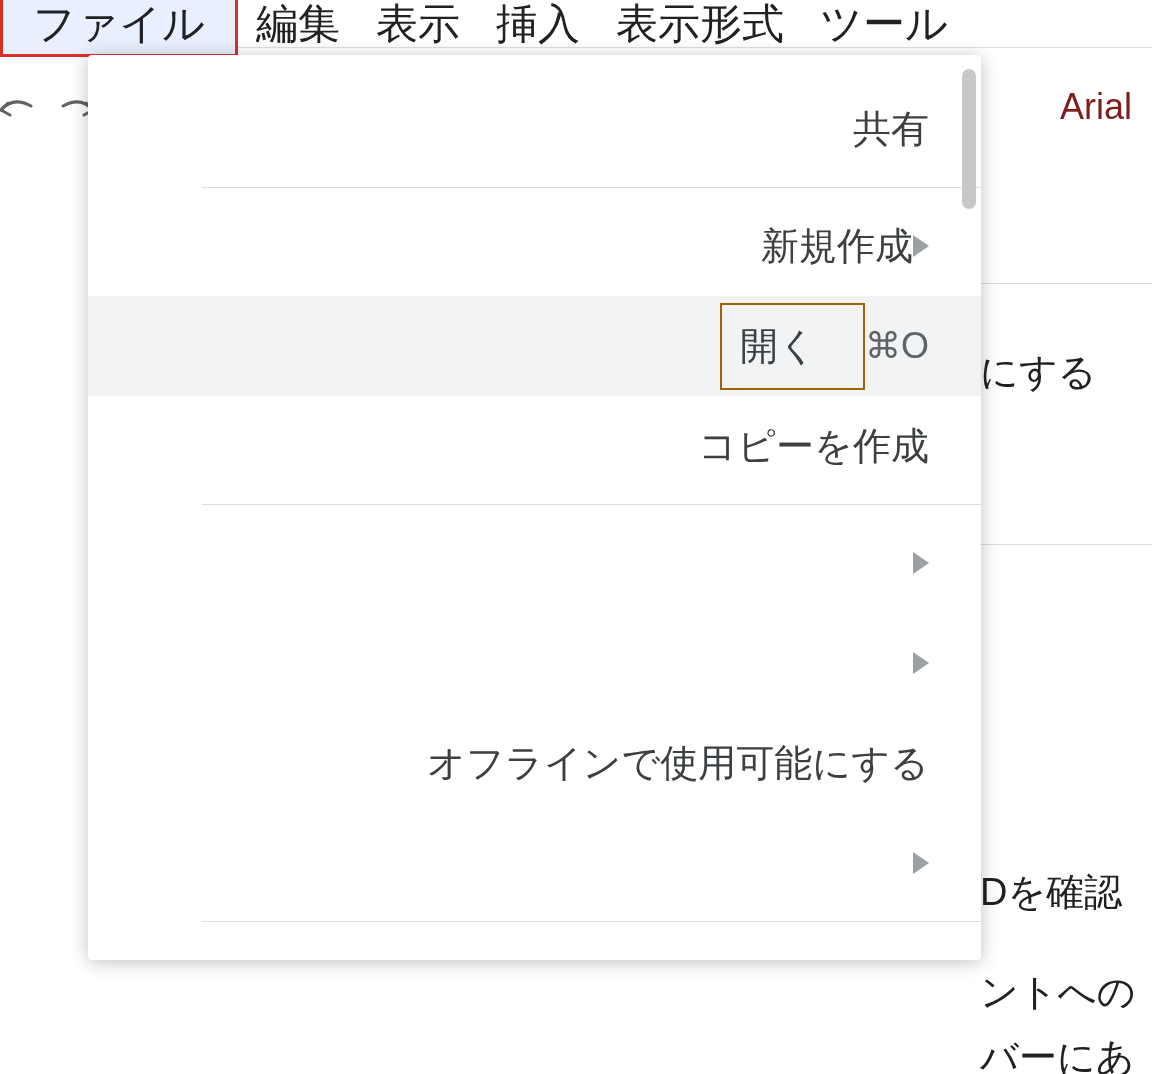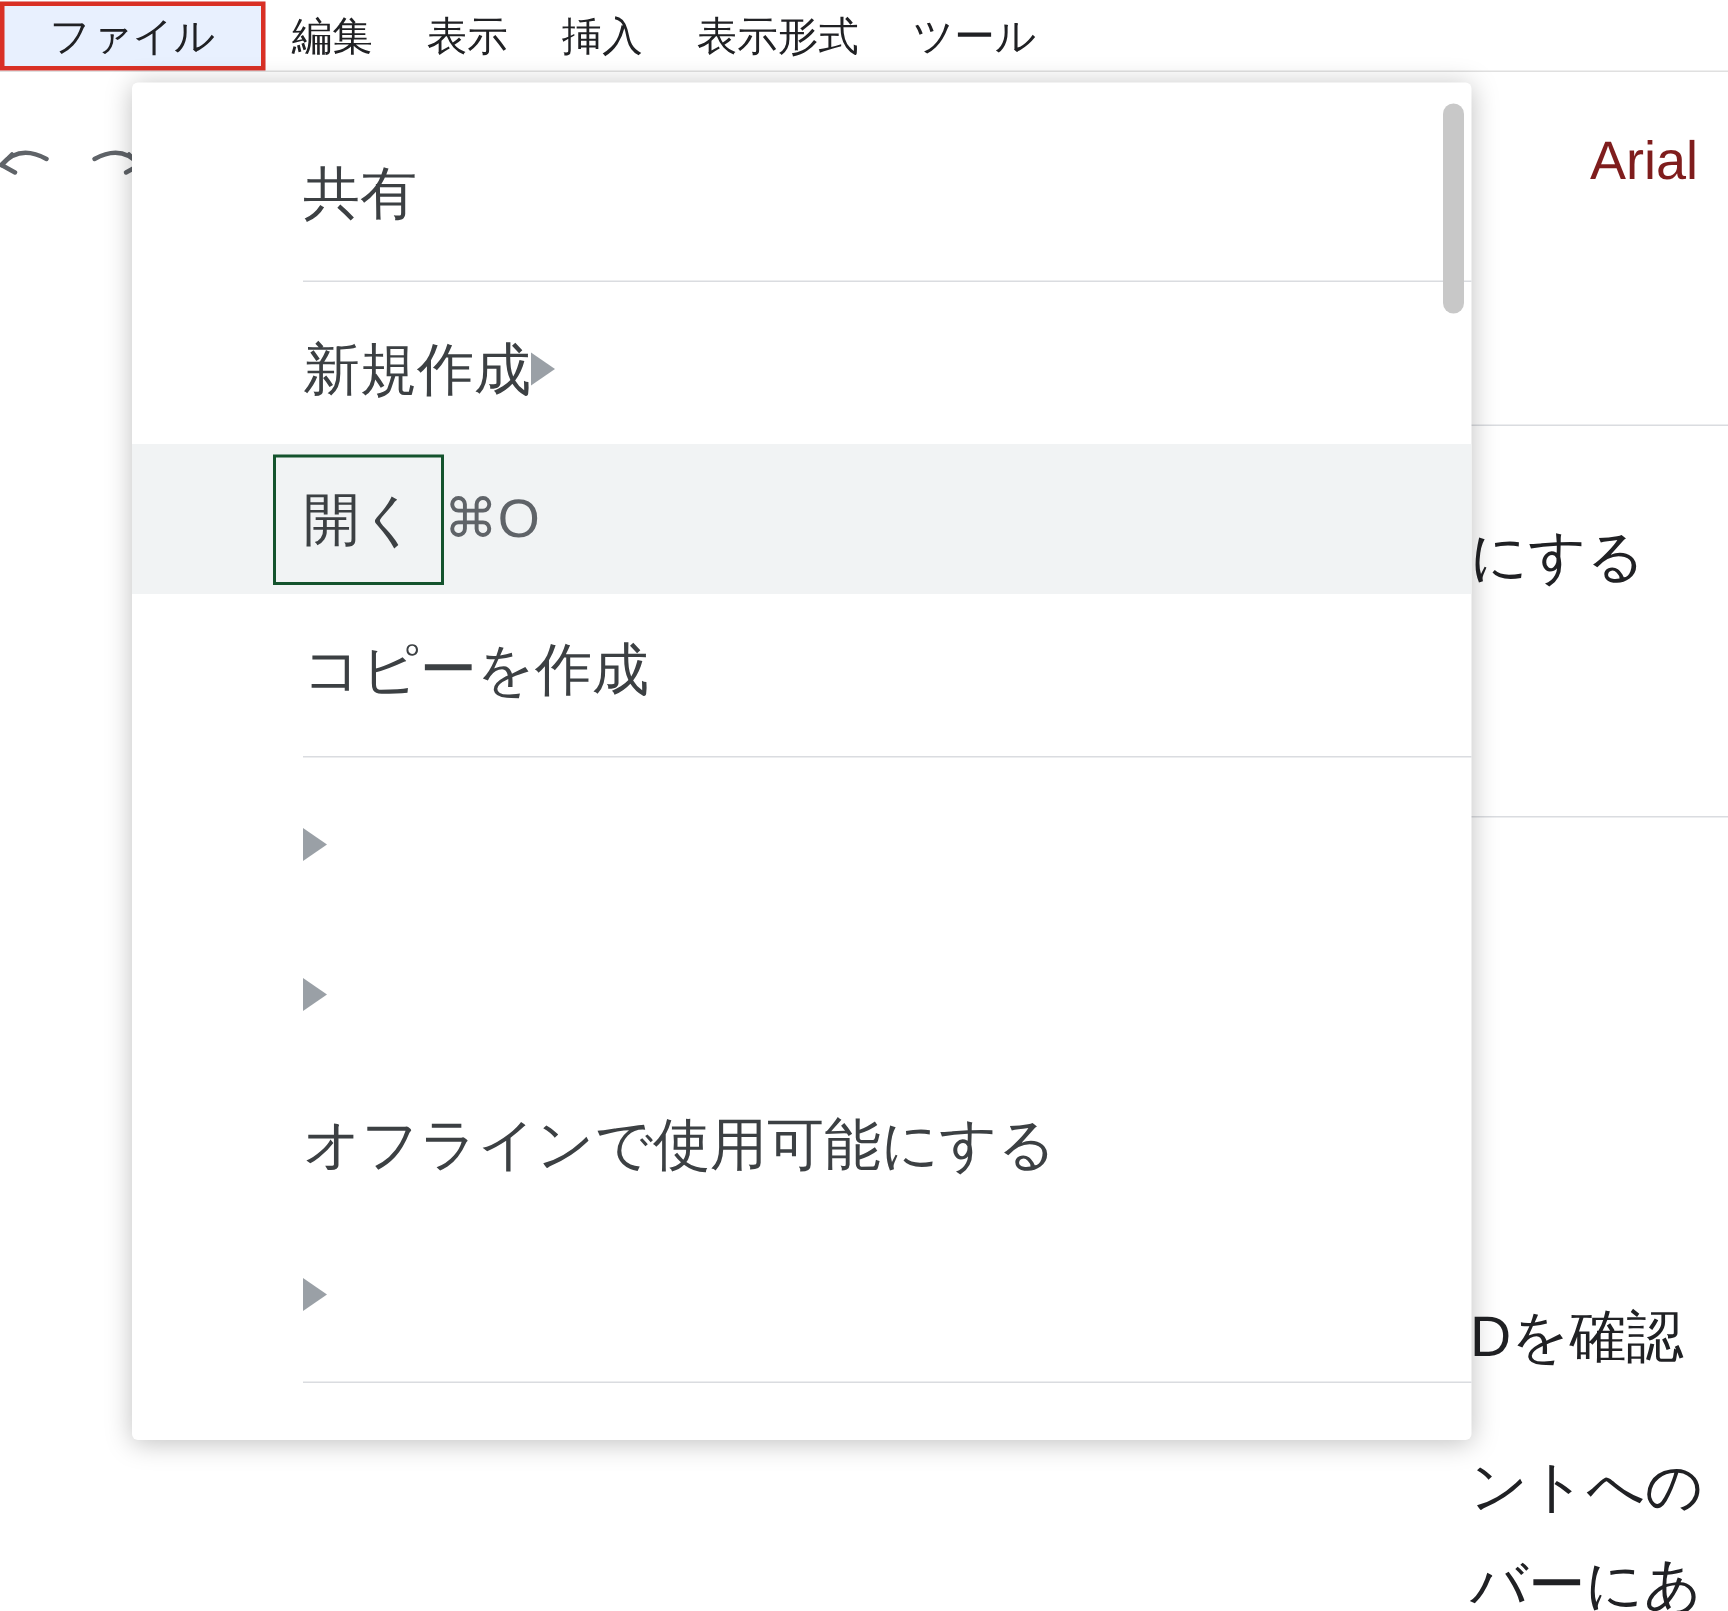--- a/index.html
+++ b/index.html
@@ -14,21 +14,21 @@
       height: 1074px;
       overflow: hidden;
       position: relative;
     }
     .menubar {
       display: flex;
       align-items: center;
       height: 48px;
       border-bottom: 1px solid #e0e0e0;
       padding: 0 0;
-      font-size: 27px;
+      font-size: 42px;
       color: #202124;
     }
     .menubar-item {
       padding: 4px 18px;
       cursor: pointer;
     }
     .menubar-item.active {
       background: #e8f0fe;
       border: 3px solid #d93025;
       padding: 2px 30px;
@@ -72,36 +72,36 @@
       right: 5px;
       top: 14px;
       width: 14px;
       height: 140px;
       background: #c8c8c8;
       border-radius: 8px;
     }
     .menu-item {
       display: flex;
       align-items: center;
-      justify-content: flex-start;
+      justify-content: flex-end;
       padding: 0 52px 0 114px;
       height: 100px;
       font-size: 38px;
       color: #3c4043;
       cursor: pointer;
     }
     .menu-item.hovered {
       background: #f1f3f4;
     }
     .menu-item .label-box {
       display: inline-block;
     }
     .menu-item.hovered .label-box {
-      border: 2px solid #14532d;
-      padding: 16px 15px 16px 18px;
+      border: 2px solid #a16207;
+      padding: 16px 46px 16px 18px;
       margin-left: -20px;
     }
     .menu-item .shortcut {
       font-size: 36px;
       color: #5f6368;
       font-weight: 500;
     }
     .menu-arrow {
       display: inline-block;
       width: 0;

